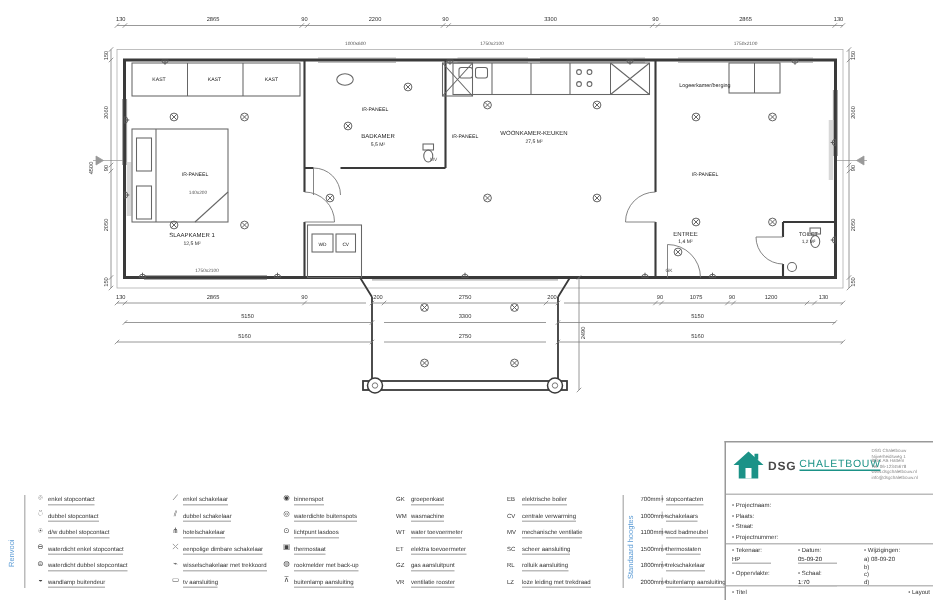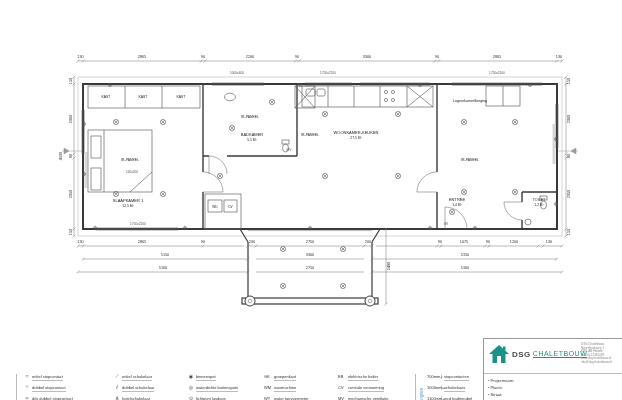--- a/index.html
+++ b/index.html
@@ -1,18 +1,18 @@
 <!DOCTYPE html>
 <html><head>
 <meta charset="utf-8">
 <style>
   html,body{margin:0;padding:0;}
   body{width:622px;height:400px;background:#fff;position:relative;overflow:hidden;
        font-family:"Liberation Sans", sans-serif;color:#222;}
-  .sheet{position:absolute;inset:0;background:#ffffff;margin-top:44px;}
+  .sheet{position:absolute;inset:0;background:#ffffff;}
   svg text{font-family:"Liberation Sans", sans-serif;}
   
   .legend{position:absolute;left:0;top:326px;width:482px;height:72px;font-size:4px;color:#333;}
   .vlabel{position:absolute;color:#5b9bd5;font-size:5px;white-space:nowrap;transform:rotate(-90deg);transform-origin:left top;}
   .lg-col{position:absolute;top:4px;}
   .lg-row{height:11px;display:flex;align-items:flex-start;}
   .lg-ic{width:10px;text-align:center;font-size:5px;line-height:5px;color:#444;flex:0 0 10px;}
   .lg-tx{border-bottom:0.5px solid #bbb;padding-bottom:1px;white-space:nowrap;}
   .lg-code{width:10px;flex:0 0 10px;font-size:4px;color:#333;}
   .lg-h{width:14px;flex:0 0 14px;font-size:4px;color:#333;border-right:0.5px solid #ccc;margin-right:2px;}

